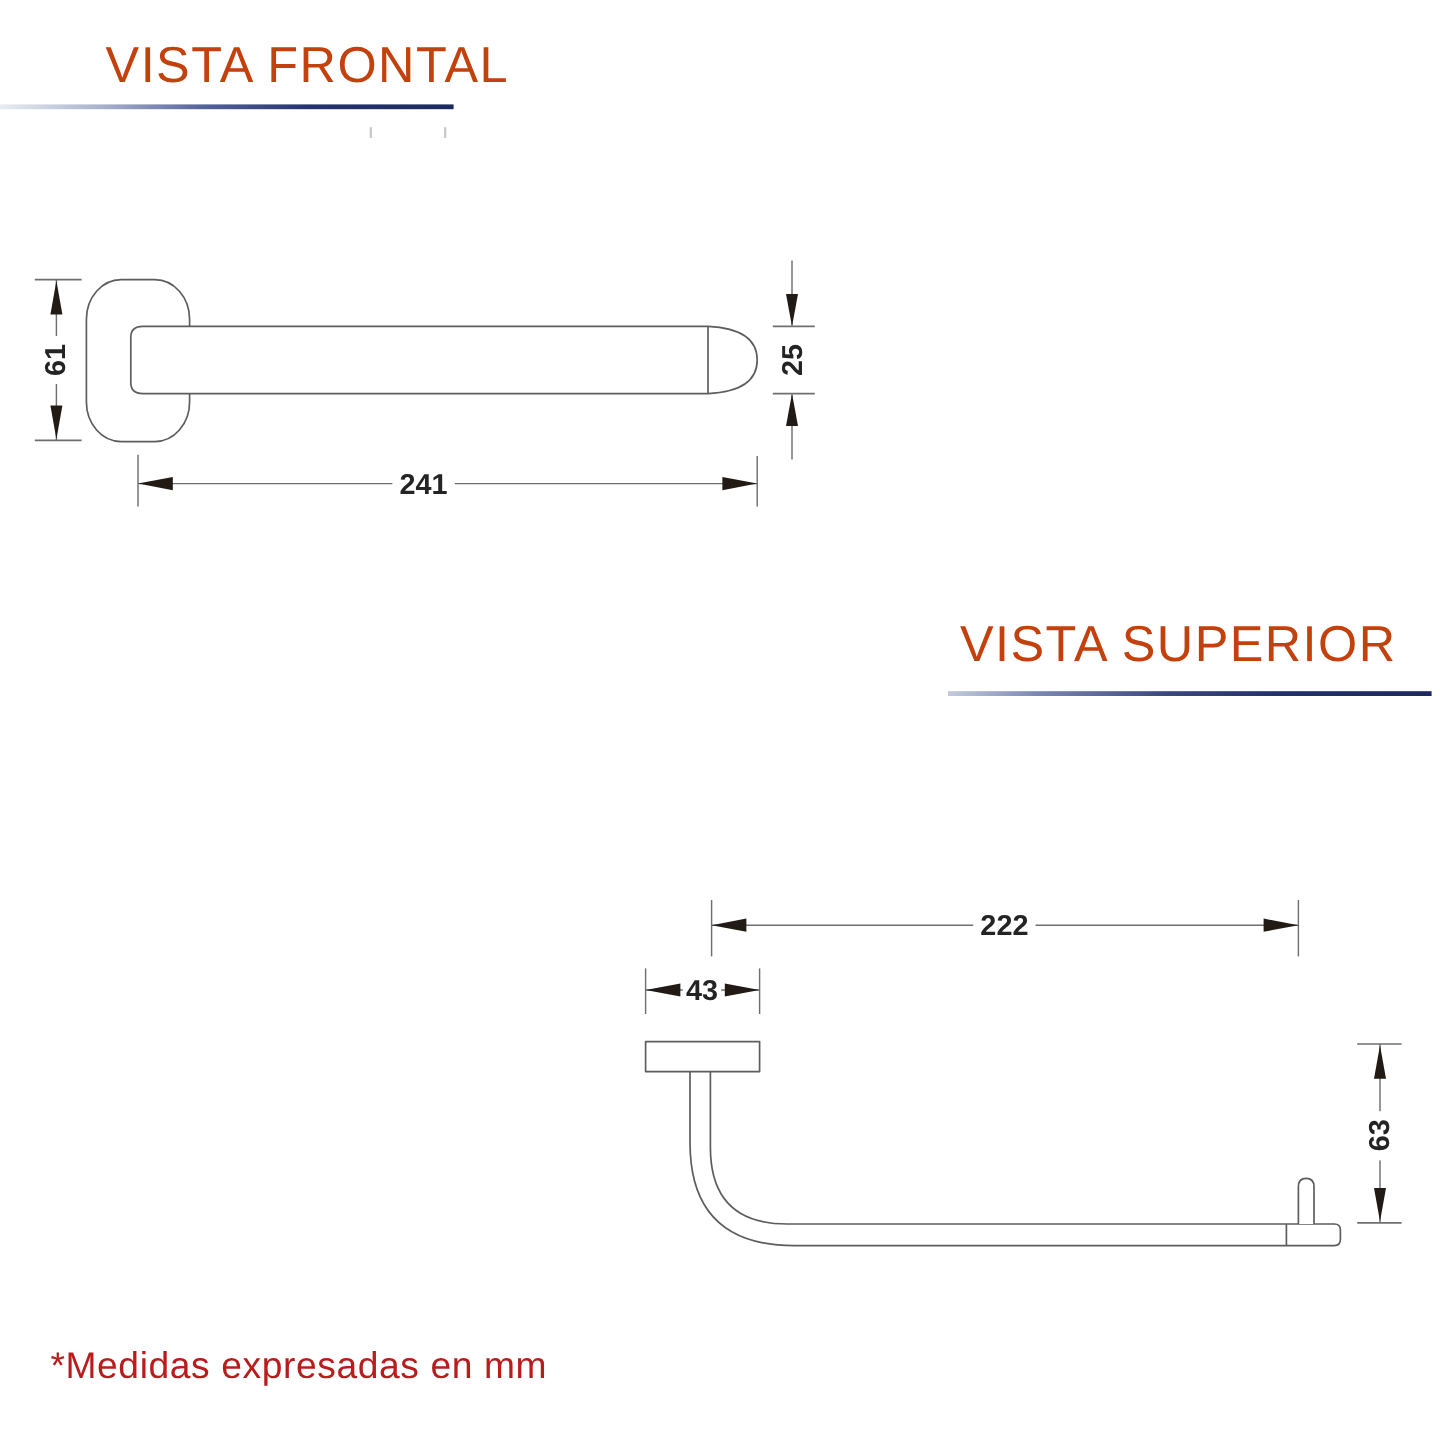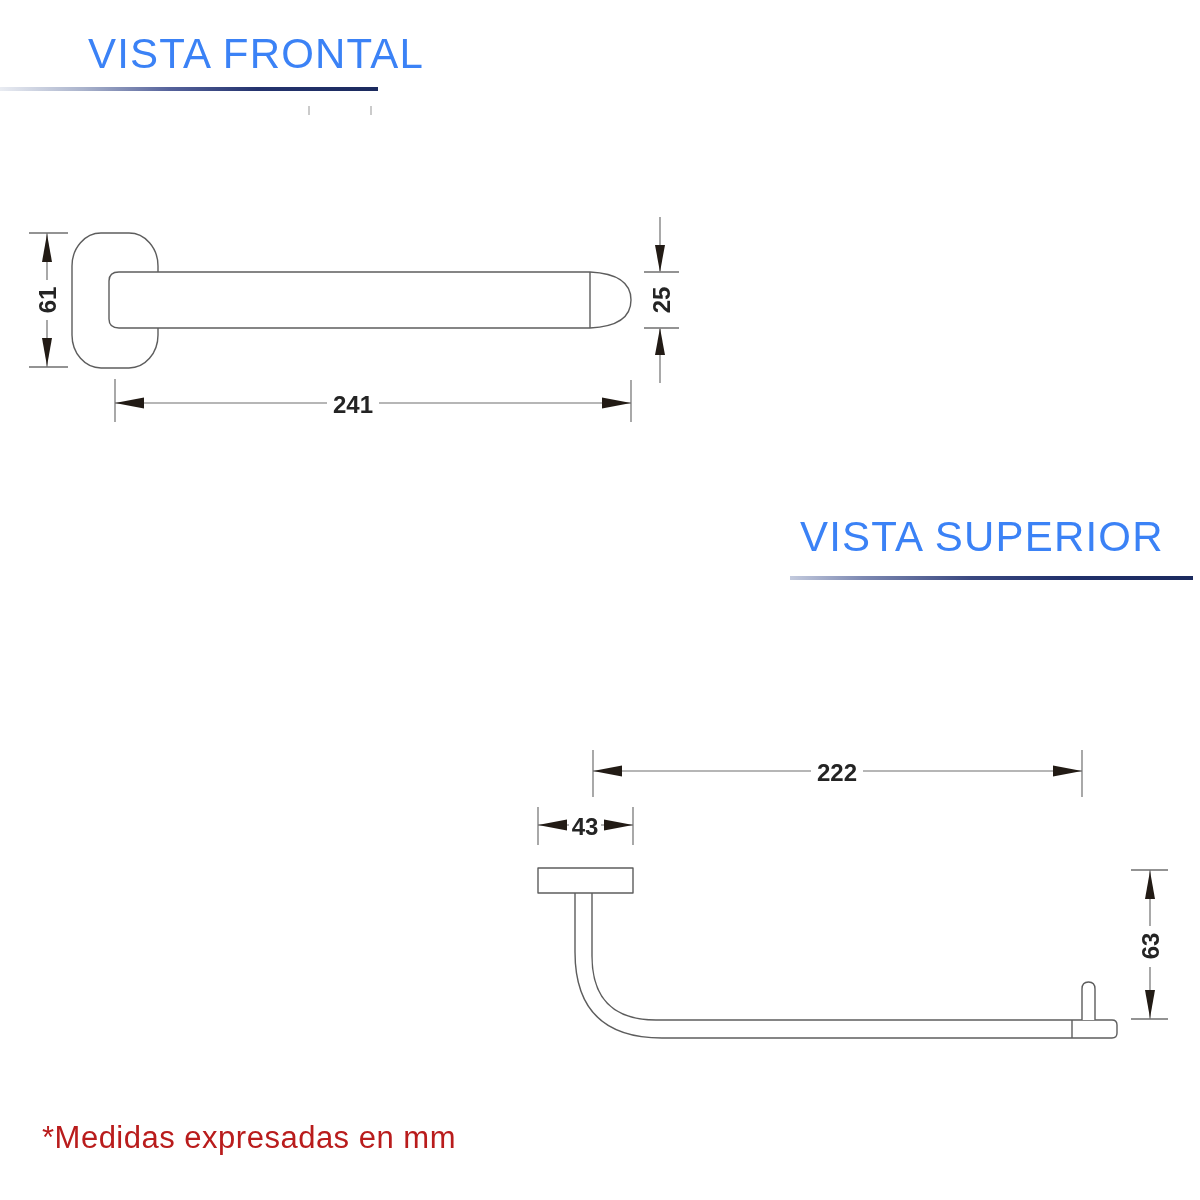--- a/index.html
+++ b/index.html
@@ -1,21 +1,21 @@
 <!DOCTYPE html>
 <html><head>
 <meta charset="utf-8">
 <style>
   html,body{margin:0;padding:0;background:#fff;}
   .canvas{
     position:relative;width:1200px;height:1200px;background:#ffffff;overflow:hidden;
     font-family:"Liberation Sans",sans-serif;
   }
   .view-title{
-    position:absolute;color:#3b82f6;font-size:42px;font-weight:400;
+    position:absolute;color:#c2410c;font-size:42px;font-weight:400;
     letter-spacing:1.2px;white-space:nowrap;line-height:1;
   }
   .rule{position:absolute;height:4px;}
   .rule-frontal{
     top:87px;left:0;width:378px;
     background:linear-gradient(to right,#e9ecf2 0%,#aab3cc 22%,#55629b 45%,#24336e 68%,#1b2a5e 100%);
   }
   .rule-superior{
     top:576px;left:790px;width:403px;
     background:linear-gradient(to right,#c3cadd 0%,#7d89b2 18%,#3a4880 45%,#20306b 70%,#1b2a5e 100%);

